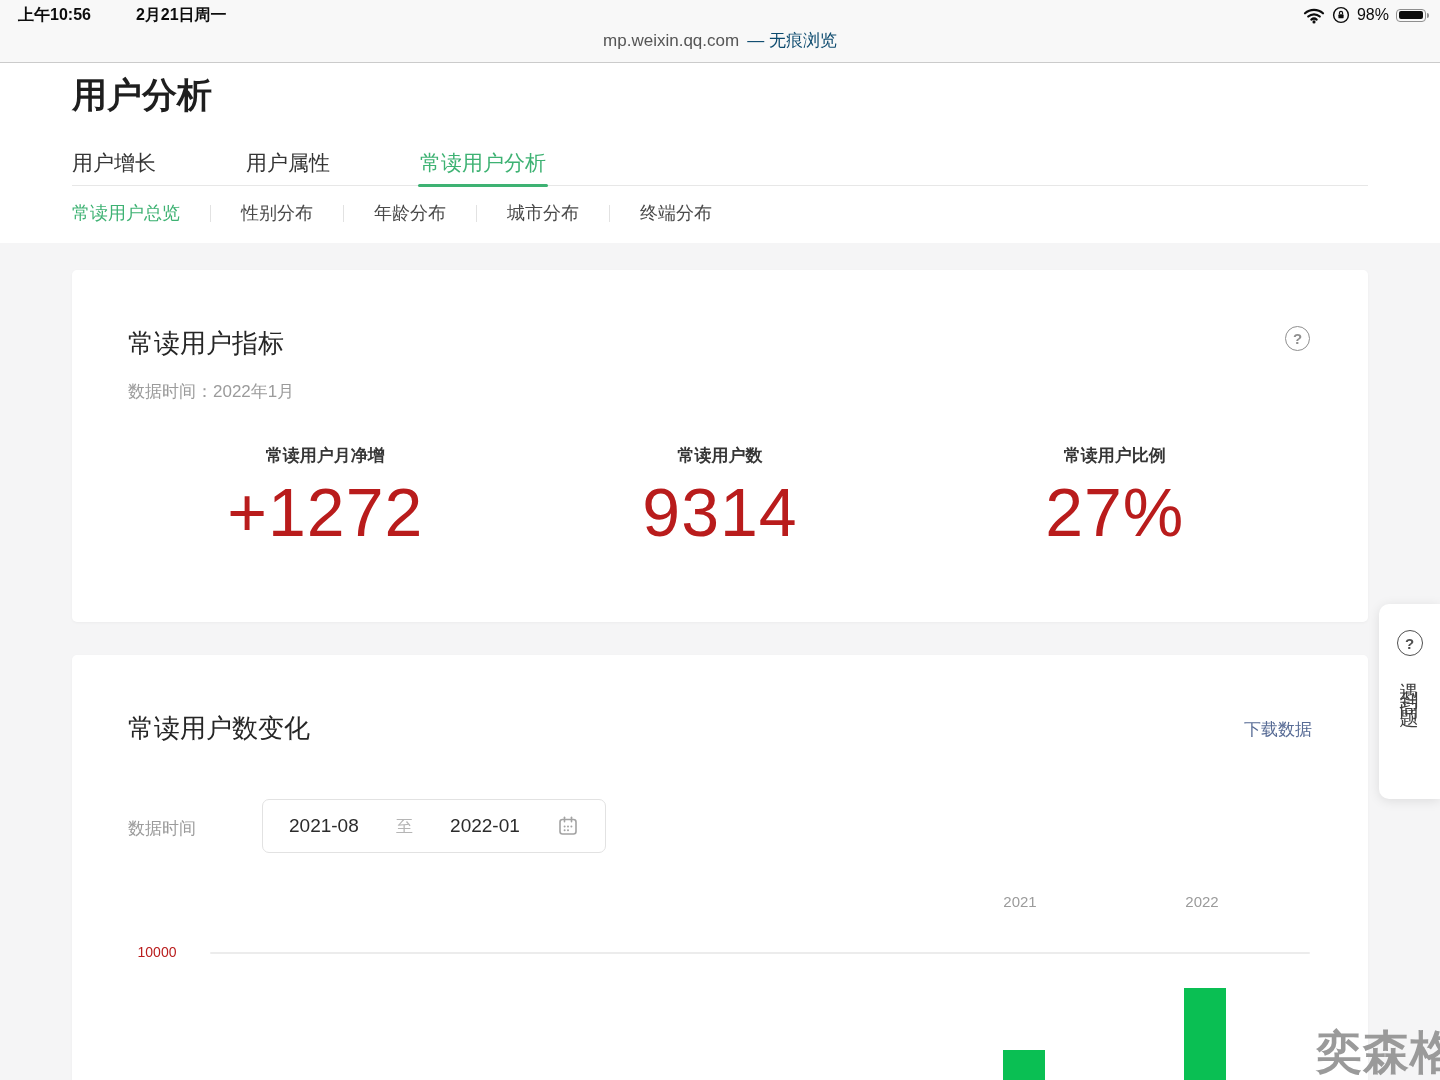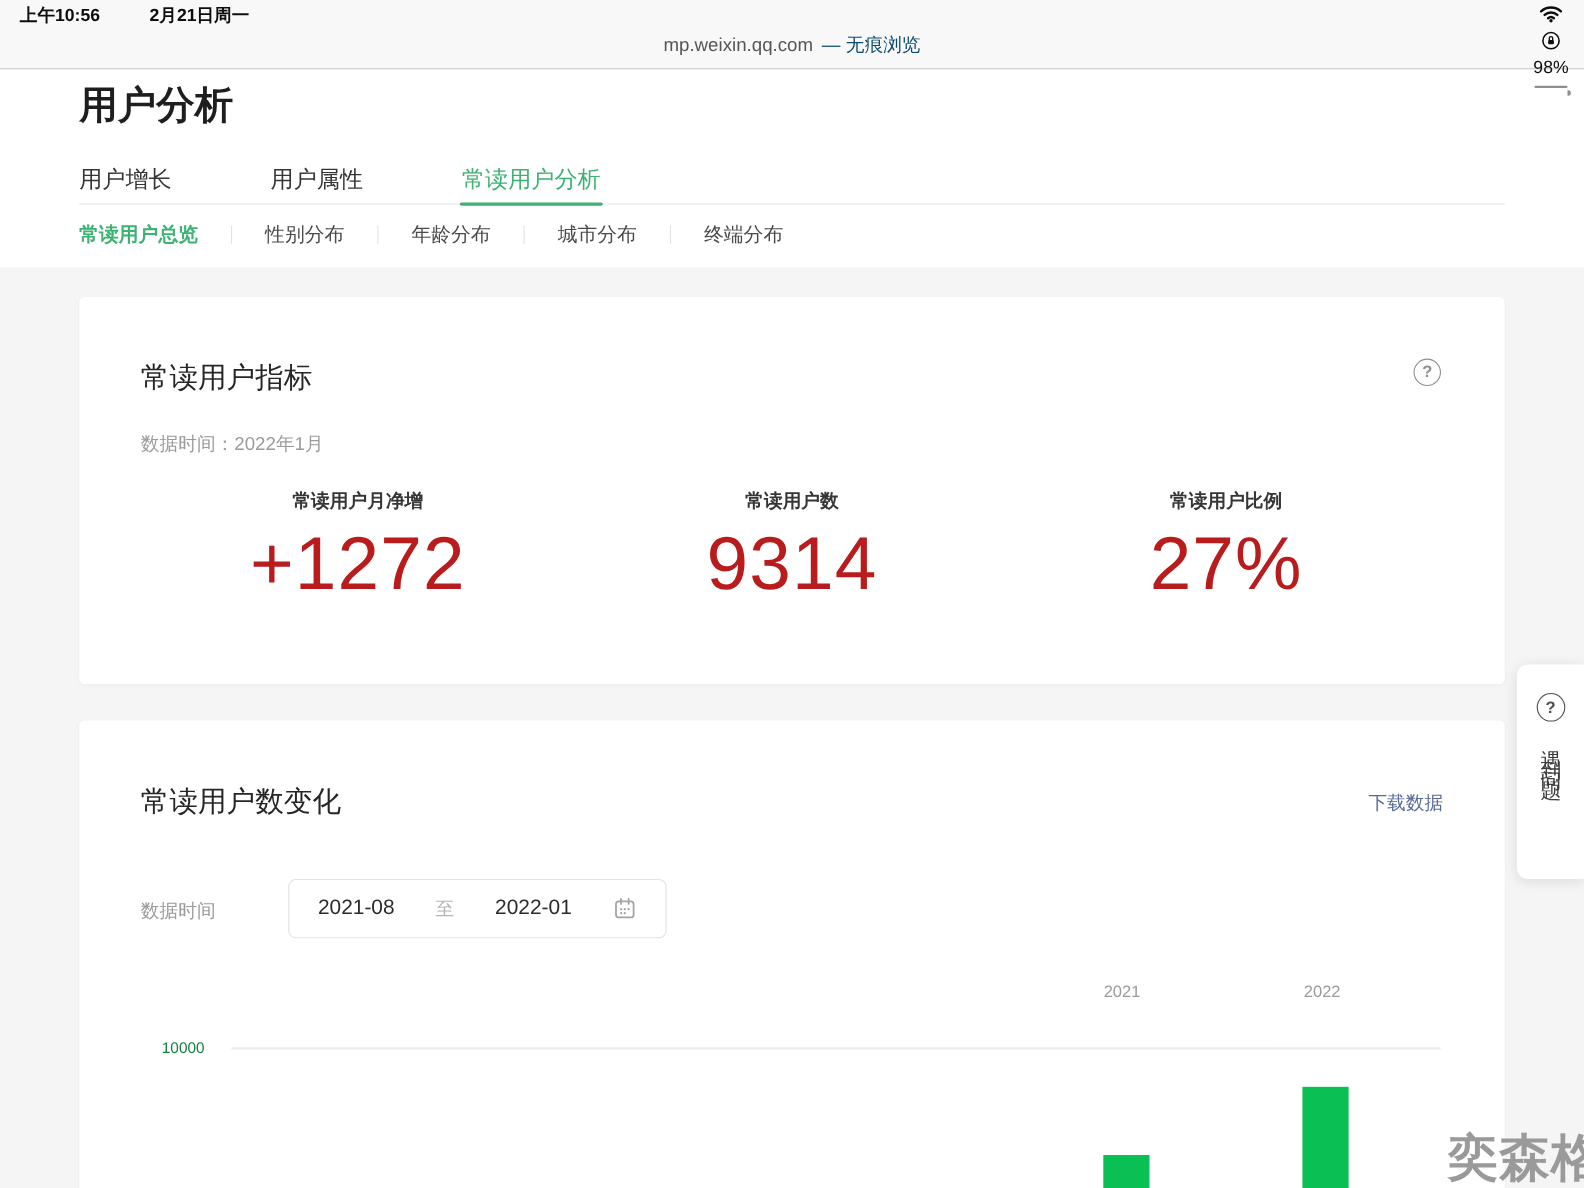--- a/index.html
+++ b/index.html
@@ -10,67 +10,67 @@
   *{margin:0;padding:0;box-sizing:border-box;}
   html,body{width:1440px;height:1080px;}
   body{
     position:relative;overflow:hidden;background:#ffffff;color:#222;
     font-family:"Liberation Sans","DejaVu Sans",sans-serif;
   }
 
   
   .topbar{position:absolute;top:0;left:0;right:0;height:63px;background:#f8f8f8;border-bottom:1px solid #cbcbcb;z-index:60;}
   .status-left{position:absolute;left:18px;top:4px;display:flex;gap:45px;font-size:16px;font-weight:600;color:#0d0d0d;line-height:22px;}
-  .status-right{position:absolute;right:14px;top:4px;display:flex;align-items:center;gap:7px;height:22px;flex-direction:column;}
+  .status-right{position:absolute;right:14px;top:4px;display:flex;align-items:center;gap:7px;height:22px;}
   .pct{font-size:16px;font-weight:500;color:#0d0d0d;}
   .battery{position:relative;width:30px;height:13px;border:1px solid #8f8f8f;border-radius:4px;}
   .battery .fill{position:absolute;left:1.5px;top:1.5px;bottom:1.5px;width:24px;background:#0d0d0d;border-radius:2px;}
   .battery::after{content:"";position:absolute;right:-4px;top:3px;width:2.5px;height:5px;background:#8f8f8f;border-radius:0 2px 2px 0;}
   .url-row{position:absolute;top:29px;left:0;right:0;text-align:center;font-size:17px;line-height:24px;}
   .url-domain{color:#555;}
   .url-mode{color:#0c4a6e;margin-left:8px;}
 
   
   .page-title{position:absolute;left:72px;top:72px;font-size:35px;font-weight:700;color:#1e1e1e;z-index:5;}
   .tabs{position:absolute;left:72px;right:72px;top:141px;height:45px;display:flex;gap:90px;border-bottom:1px solid #e7e7e7;z-index:5;}
   .tab{position:relative;display:flex;align-items:center;font-size:21px;color:#353535;cursor:pointer;}
   .tab.active{color:var(--green);}
   .tab.active::after{content:"";position:absolute;left:-2px;right:-2px;bottom:-2px;height:3px;background:var(--green);border-radius:2px;}
   .subtabs{position:absolute;left:72px;top:199px;display:flex;align-items:center;font-size:18px;color:#4a4a4a;z-index:5;}
   .subtab{padding:0 30px;cursor:pointer;line-height:28px;}
-  .subtab:first-child{padding-left:0;font-weight:bold;}
+  .subtab:first-child{padding-left:0;}
   .subtab.active{color:var(--green);}
   .subtab-divider{width:1px;height:17px;background:#e2e2e2;}
 
   
   .content-bg{position:absolute;left:0;right:0;top:243px;bottom:0;background:#f5f5f6;}
 
   
   .card{position:absolute;background:#fff;border-radius:5px;box-shadow:0 1px 3px rgba(0,0,0,.04);}
   .card-metrics{left:72px;top:270px;width:1296px;height:352px;}
   .card-trend{left:72px;top:655px;width:1296px;height:425px;border-radius:5px 5px 0 0;}
   .card-title{position:absolute;left:56px;top:56px;font-size:26px;font-weight:400;color:#262626;}
   .help-icon{position:absolute;right:58px;top:56px;width:25px;height:25px;border:1.6px solid #8f8f8f;border-radius:50%;color:#8f8f8f;font-size:15px;font-weight:600;display:flex;align-items:center;justify-content:center;cursor:pointer;}
-  .data-time{position:absolute;left:56px;top:122px;font-size:17px;color:#9b9b9b;}
+  .data-time{position:absolute;left:56px;top:110px;font-size:17px;color:#9b9b9b;}
   .metrics{position:absolute;left:56px;right:56px;top:174px;display:flex;}
   .metric{flex:1;text-align:center;}
   .metric-label{font-size:17px;color:#363636;margin-bottom:8px;font-weight:bold;}
   .metric-value{font-size:68px;font-weight:300;color:#b91c1c;letter-spacing:1px;line-height:1.1;}
 
   
   .download-link{position:absolute;right:56px;top:63px;font-size:17px;color:var(--link-blue);cursor:pointer;}
   .date-row-label{position:absolute;left:56px;top:162px;font-size:17px;color:#9b9b9b;}
   .picker{position:absolute;left:190px;top:144px;width:344px;height:54px;border:1px solid #e2e2e2;border-radius:7px;background:#fff;display:flex;align-items:center;justify-content:space-between;padding:0 26px;font-size:19px;color:#2b2b2b;cursor:pointer;}
   .picker .sep{color:#b5b5b5;font-size:17px;}
 
   
   .year-label{position:absolute;top:238px;width:64px;text-align:center;font-size:15px;color:#9b9b9b;}
   .year-label.y1{left:916px;}
   .year-label.y2{left:1098px;}
-  .ytick{position:absolute;left:56px;top:289px;width:58px;text-align:right;font-size:14px;color:#15803d;}
+  .ytick{position:absolute;left:56px;top:289px;width:58px;text-align:center;font-size:14px;color:#b91c1c;}
   .gridline{position:absolute;left:138px;right:58px;top:297px;height:2px;background:#ececec;border-radius:1px;}
   .bar{position:absolute;bottom:0;width:42px;background:var(--bar-green);}
   .bar.b1{left:931px;}
   .bar.b2{left:1112px;}
 
   
   .help-float{position:absolute;right:0;top:604px;width:61px;height:195px;background:#fff;border-radius:10px 0 0 10px;box-shadow:0 2px 12px rgba(0,0,0,.10);display:flex;flex-direction:column;align-items:center;padding-top:26px;z-index:30;cursor:pointer;}
   .help-float-icon{width:26px;height:26px;border:1.7px solid #4f4f4f;border-radius:50%;color:#4f4f4f;font-size:15px;font-weight:600;display:flex;align-items:center;justify-content:center;margin-bottom:11px;}
   .help-vtext{writing-mode:vertical-lr;text-orientation:upright;font-size:19px;color:#3d3d3d;letter-spacing:9px;line-height:1;}
 

